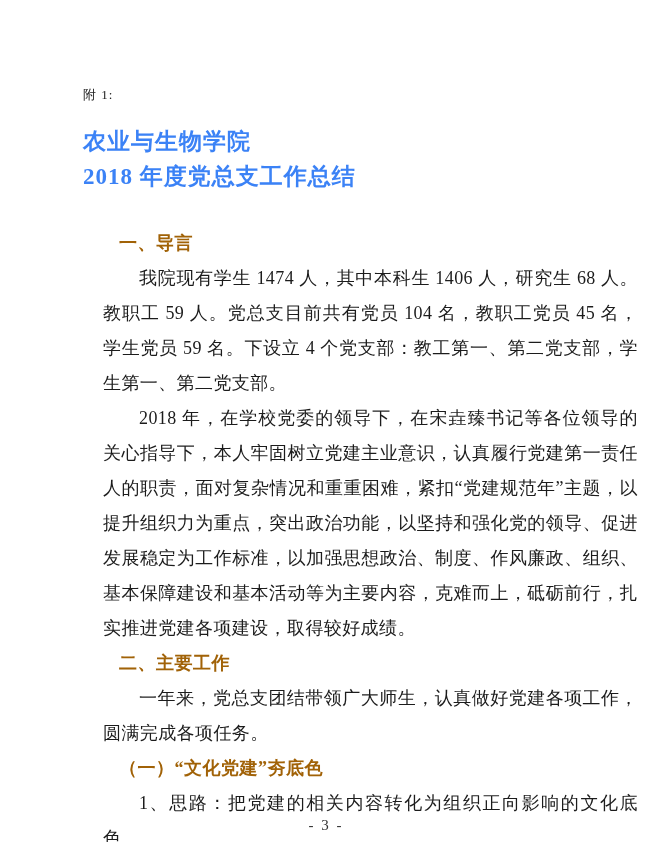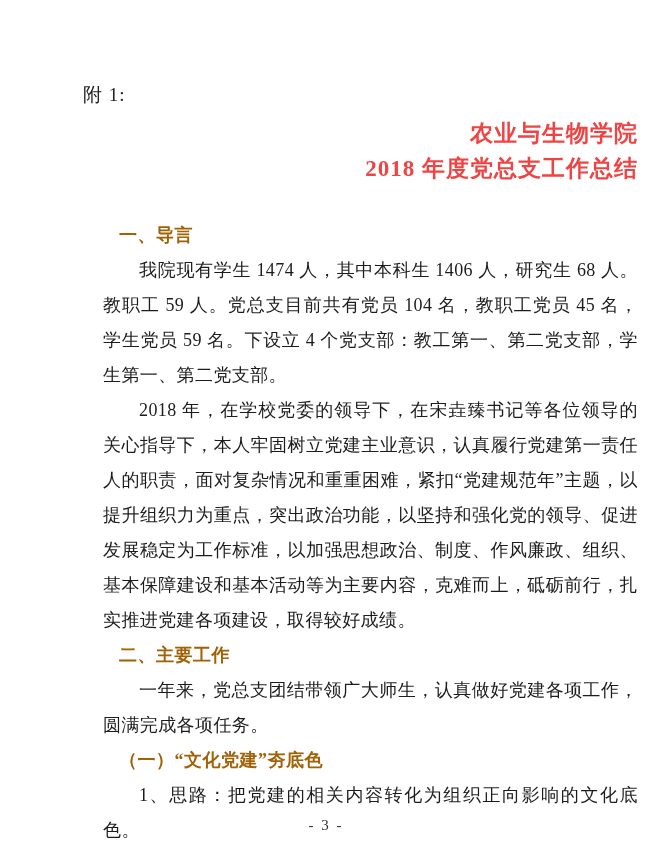--- a/index.html
+++ b/index.html
@@ -18,30 +18,30 @@
     background: #ffffff;
   }
   .content {
     position: absolute;
     left: 83px;
     right: 14px;
     top: 0;
   }
   .attachment-label {
     margin-top: 82px;
-    font-size: 19px;
+    font-size: 13px;
     line-height: 26px;
     color: #222222;
     letter-spacing: 1px;
   }
   .doc-title {
-    margin-top: 8px;
-    text-align: right;
+    margin-top: 16px;
+    text-align: left;
     font-weight: 700;
-    color: #ef4444;
+    color: #3b82f6;
     font-size: 23px;
     line-height: 35px;
     letter-spacing: 1px;
   }
   .doc-body {
     margin-top: 32px;
     font-size: 18px;
     line-height: 35px;
     text-align: justify;
     color: #1c1c1c;

